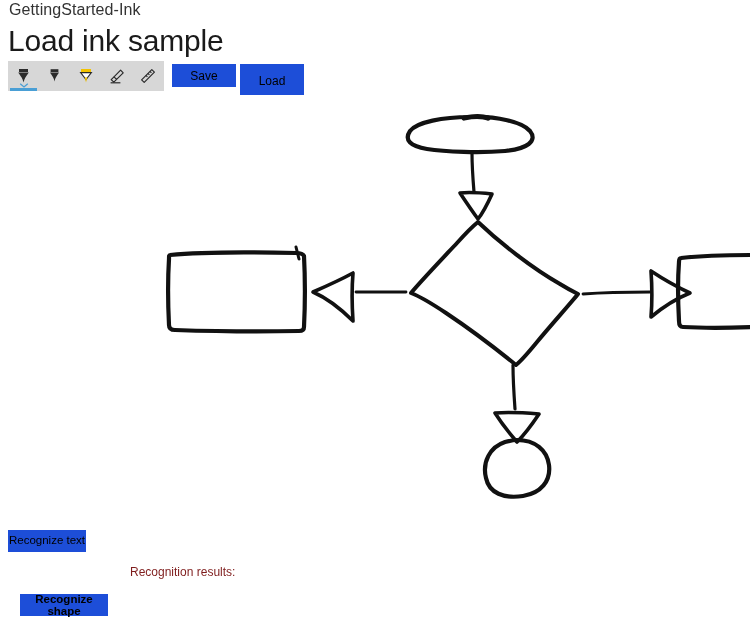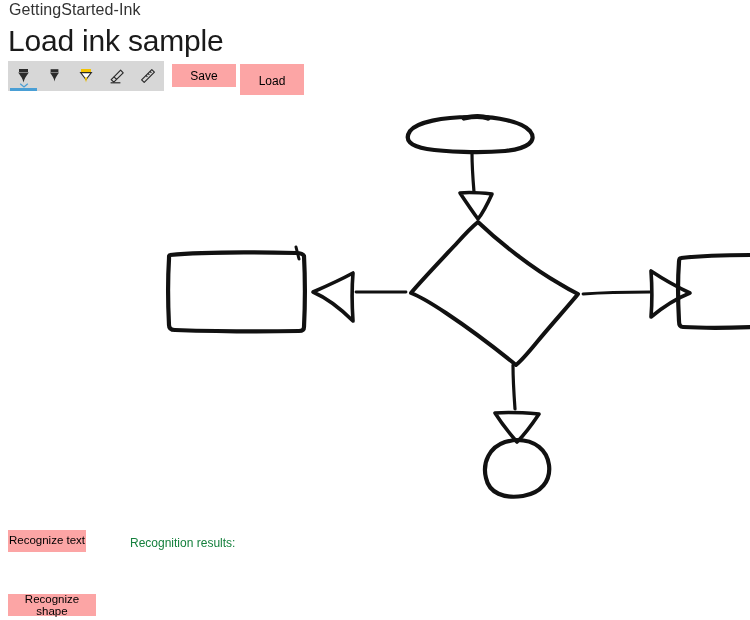--- a/index.html
+++ b/index.html
@@ -81,44 +81,44 @@
     bottom: 3px;
     width: 9px;
     height: 5px;
     display: block;
   }
   .ink-tool svg { display: block; }
 
   
   .std-button {
     position: absolute;
-    background: #fca5a5;
+    background: #1d4ed8;
     border: none;
     color: #000000;
     font-family: "Liberation Sans", sans-serif;
     font-size: 12px;
     line-height: 1;
     text-align: center;
     cursor: pointer;
     padding: 0;
   }
   #save-button  { left: 172px; top: 64px; width: 64px; height: 23px; }
   #load-button  { left: 240px; top: 64px; width: 64px; height: 34px; }
 
   #recognize-text-button  { left: 8px; top: 530px; width: 78px; height: 22px; font-size: 11.5px; }
-  #recognize-shape-button { left: 8px; top: 594px; width: 88px; height: 22px; font-size: 11.5px; }
+  #recognize-shape-button { left: 20px; top: 594px; width: 88px; height: 22px; font-size: 11.5px; font-weight: bold; }
 
   
   .recognition-label {
     position: absolute;
     left: 130px;
-    top: 536px;
+    top: 565px;
     font-size: 12px;
     line-height: 14px;
-    color: #15803d;
+    color: #7f1d1d;
     white-space: nowrap;
   }
   .recognition-output {
     position: absolute;
     left: 130px;
     top: 585px;
     font-size: 12px;
     line-height: 14px;
     color: #111111;
     white-space: nowrap;

